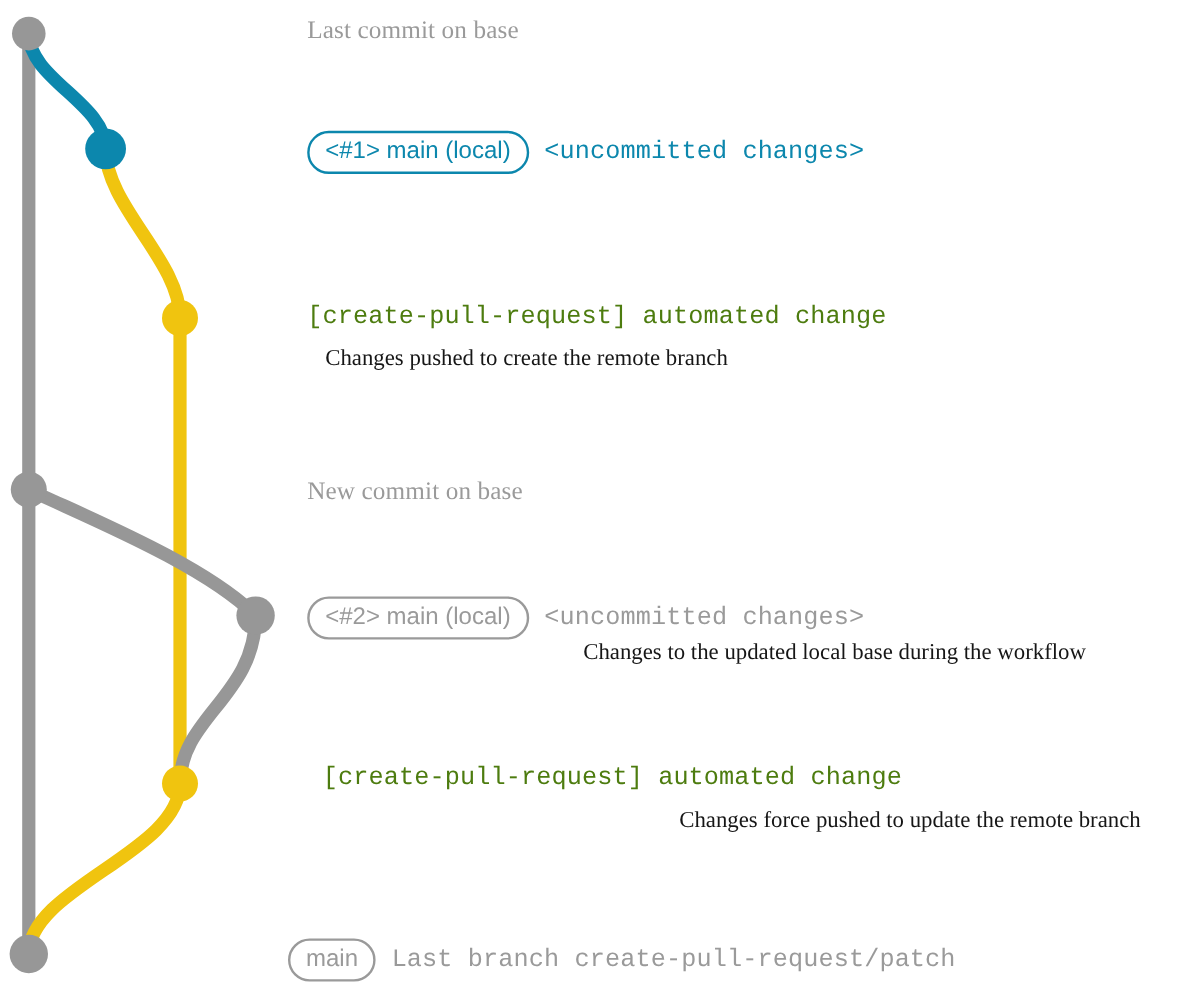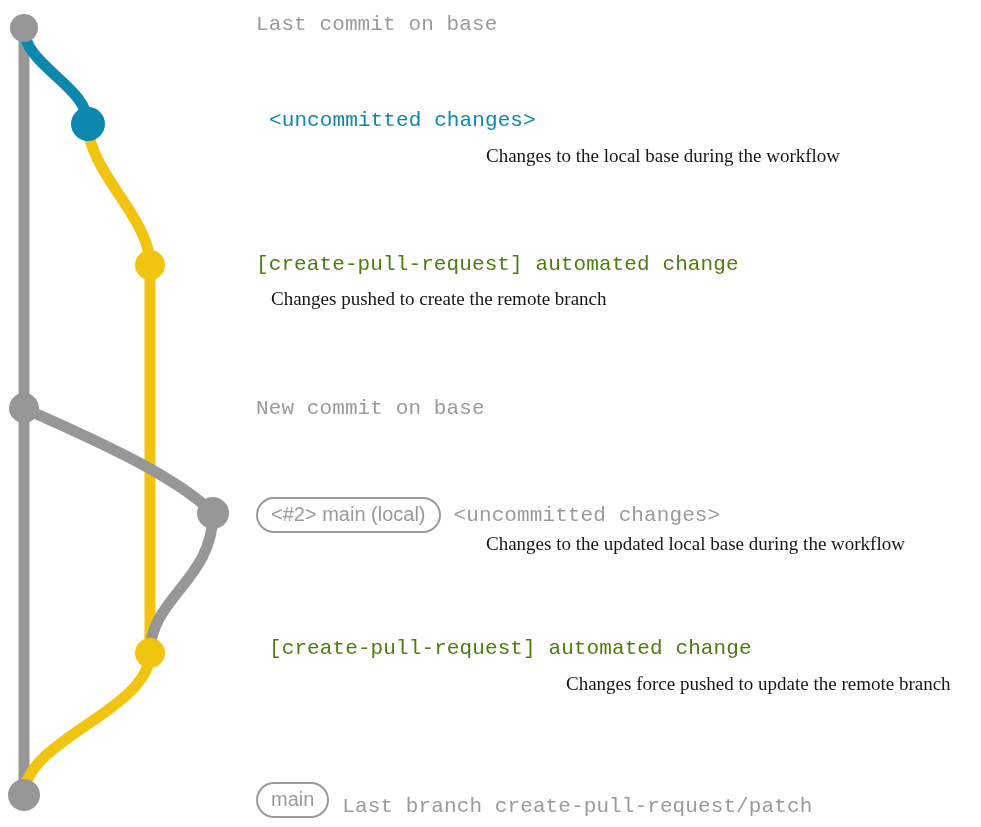--- a/index.html
+++ b/index.html
@@ -28,21 +28,21 @@
     width: 981px;
     height: 827px;
   }
   .row {
     position: absolute;
     display: flex;
     align-items: center;
     white-space: nowrap;
   }
   .heading {
-    font-family: Liberation Mono, monospace;
+    font-family: Liberation Serif, serif;
     font-size: 21px;
     letter-spacing: 0.1px;
   }
   .pill {
     display: inline-block;
     border: 2px solid currentColor;
     border-radius: 999px;
     padding: 4px 13px 5px 13px;
     font-family: "Liberation Sans", sans-serif;
     font-size: 20px;
@@ -99,23 +99,23 @@
         <circle cx="24" cy="795" r="16" fill="#979797"></circle>
       </g>
     </g>
   </svg>
 
   <div class="row" style="left:256px; top:13px;">
     <span class="heading c-gray">Last commit on base</span>
   </div>
 
   <div class="row" style="left:256px; top:109px;">
+    <span class="pill c-blue">&lt;#1&gt; main (local)</span>
     <span class="subject c-blue">&lt;uncommitted changes&gt;</span>
   </div>
-  <div class="desc" style="left:486px; top:145px;">Changes to the local base during the workflow</div>
 
   <div class="row" style="left:256px; top:253px;">
     <span class="subject c-yellow" style="margin-left:0;">[create-pull-request] automated change</span>
   </div>
   <div class="desc" style="left:271px; top:288px;">Changes pushed to create the remote branch</div>
 
   <div class="row" style="left:256px; top:397px;">
     <span class="heading c-gray">New commit on base</span>
   </div>
 
@@ -123,18 +123,18 @@
     <span class="pill c-gray">&lt;#2&gt; main (local)</span>
     <span class="subject c-gray">&lt;uncommitted changes&gt;</span>
   </div>
   <div class="desc" style="left:486px; top:533px;">Changes to the updated local base during the workflow</div>
 
   <div class="row" style="left:256px; top:637px;">
     <span class="subject c-yellow">[create-pull-request] automated change</span>
   </div>
   <div class="desc" style="left:566px; top:673px;">Changes force pushed to update the remote branch</div>
 
-  <div class="row" style="left:256px; top:782px;align-items:flex-end;">
+  <div class="row" style="left:240px; top:782px;">
     <span class="pill c-gray">main</span>
     <span class="subject c-gray">Last branch create-pull-request/patch</span>
   </div>
 
 </div>
 
 </body></html>

